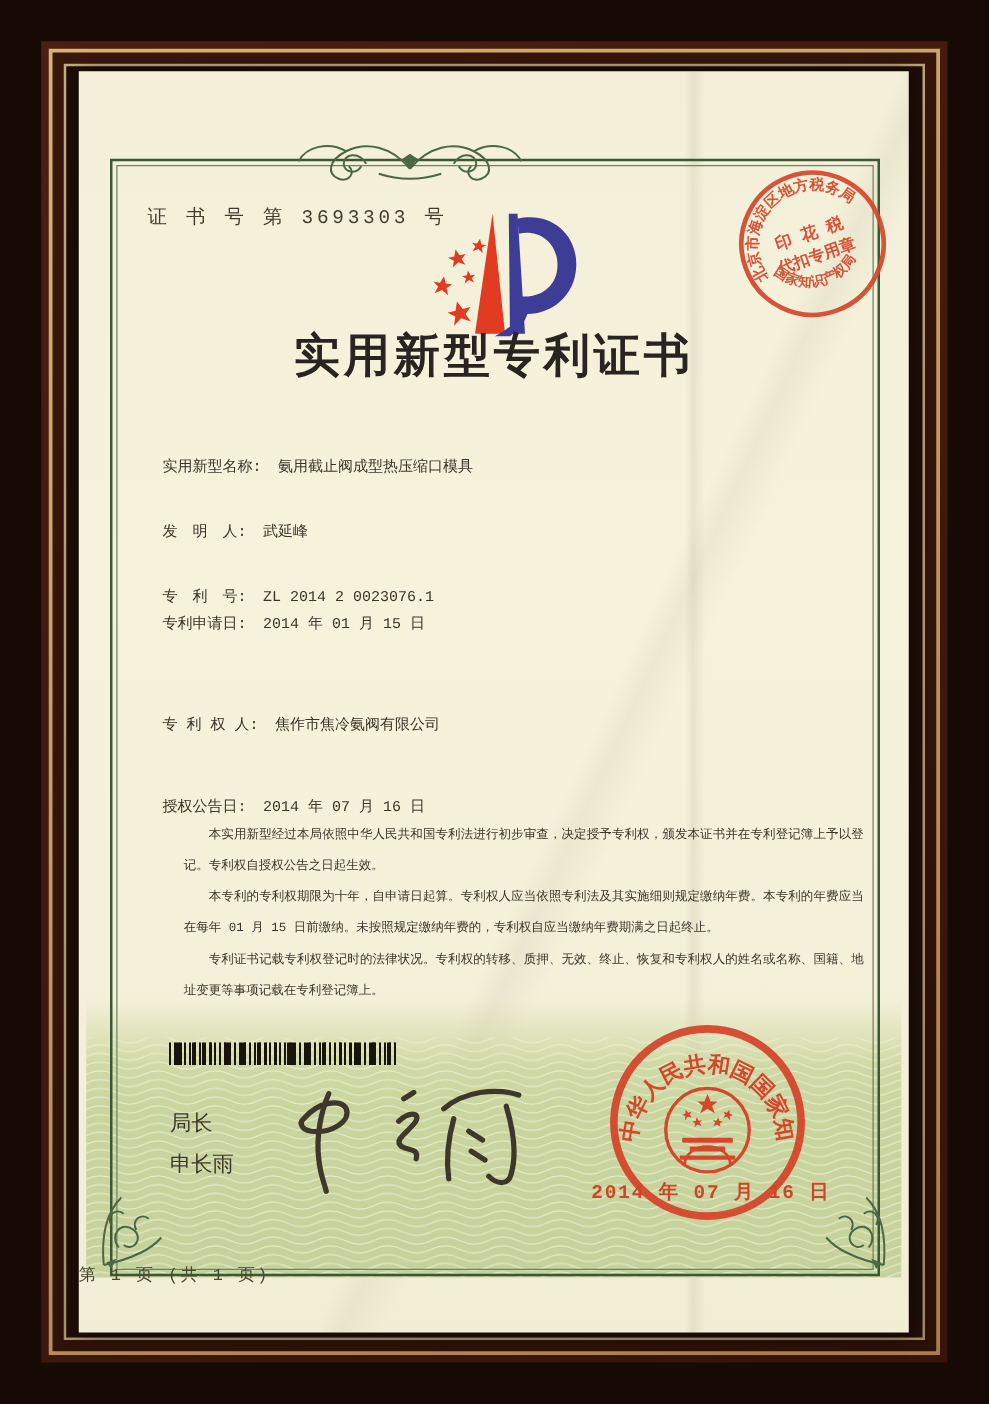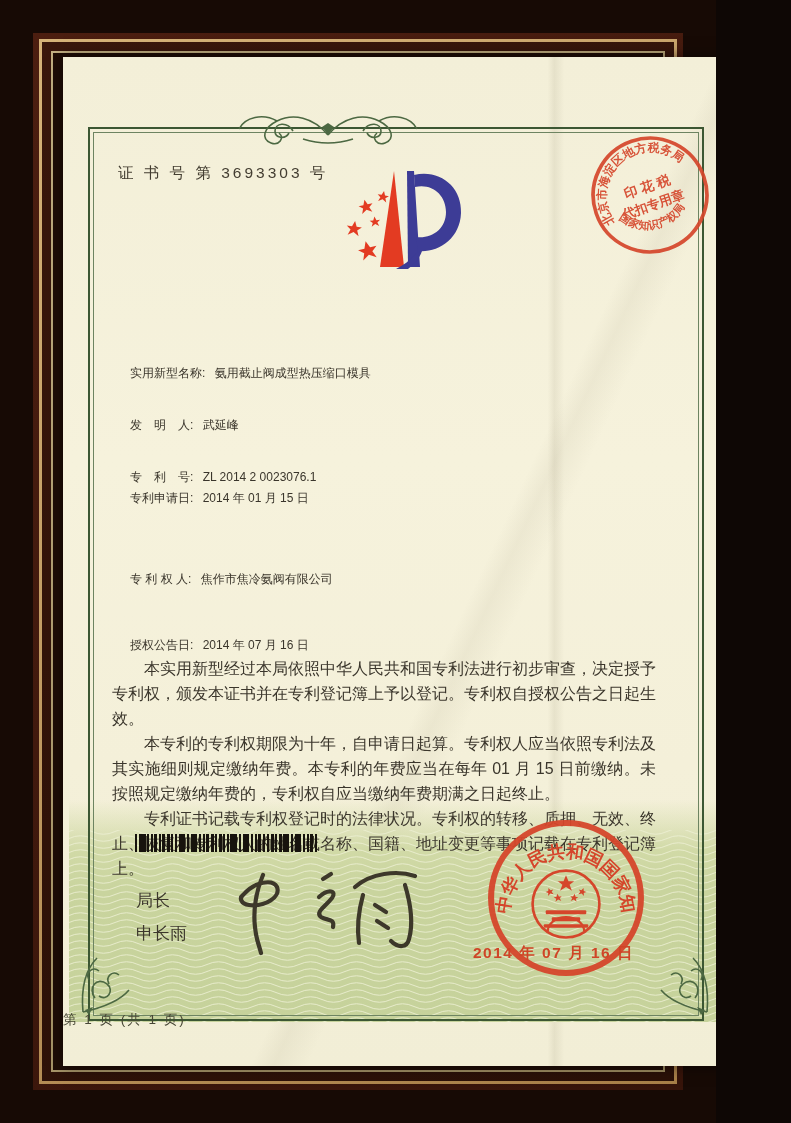--- a/index.html
+++ b/index.html
@@ -1,17 +1,17 @@
 <!DOCTYPE html>
 <html><head>
 <meta charset="utf-8">
 <style>
   html,body{margin:0;padding:0;background:#0e0705;}
-  .scene{position:relative;width:716px;height:1123px;overflow:hidden;
-         font-family:Liberation Sans, sans-serif;}
+  .scene{position:relative;width:791px;height:1123px;overflow:hidden;
+         font-family:Liberation Mono, monospace;}
   .abs{position:absolute;}
 
   
   .f1{inset:0;background:#170a05;}
   .f2{inset:4px;background:
       repeating-linear-gradient(98deg, rgba(255,235,210,.05) 0 3px, rgba(0,0,0,.06) 3px 7px),
       linear-gradient(150deg,#7d3a22 0%,#five 0%,#5c2212 28%,#7a3620 47%,#4e1c0d 72%,#6a2e1a 100%);}
   .f3{inset:33px;background:linear-gradient(150deg,#4c1e10,#36140a);}
   .f4{inset:39px;background:linear-gradient(150deg,#d6b379,#a87f48);}
   .f5{inset:42px;background:linear-gradient(150deg,#3a170c,#2a1007);}
@@ -35,21 +35,21 @@
   
   .certborder{left:25px;top:70px;width:612px;height:890px;border:2.5px solid #3c5733;}
   .certborder .inner{position:absolute;inset:3px;border:1px solid #6d8461;}
 
   
   .certno{left:55px;top:106px;font-size:15.5px;letter-spacing:3px;color:#433d31;}
   .title{left:0;top:203px;width:664px;text-align:center;font-size:37px;font-weight:bold;
          letter-spacing:3px;color:#282420;}
   .frow{left:67px;font-size:12px;color:#3a352b;white-space:nowrap;}
   .frow .lab{margin-right:6px;}
-  .paras{left:49px;top:599px;width:544px;font-size:16px;line-height:25px;color:#3b362c;text-align:justify;}
+  .paras{left:84px;top:599px;width:544px;font-size:10px;line-height:25px;color:#3b362c;text-align:justify;}
   .paras p{margin:0;text-indent:2em;}
   .footer{left:0;top:934px;width:664px;text-align:left;font-size:13.5px;color:#474735;letter-spacing:2px;margin-top:20px;}
 
   
   .barcode{left:72px;top:777px;width:183px;height:18px;background:
      repeating-linear-gradient(90deg,#17130d 0 2px,rgba(0,0,0,0) 2px 4px),
      repeating-linear-gradient(90deg,rgba(0,0,0,0) 0 6px,#17130d 6px 9px,rgba(0,0,0,0) 9px 13px),
      repeating-linear-gradient(90deg,rgba(0,0,0,0) 0 10px,#17130d 10px 11px,rgba(0,0,0,0) 11px 17px);}
 
   .sigblock{left:73px;top:827px;font-size:17px;color:#3c372c;line-height:33px;}
@@ -152,20 +152,21 @@
       <text class="sealtxt" font-size="11.5" fill="#d5462b">
         <textPath href="#taxtop">北京市海淀区地方税务局</textPath>
       </text>
       <text class="sealtxt" font-size="10.5" fill="#d5462b">
         <textPath href="#taxbot">国家知识产权局</textPath>
       </text>
       <text class="sealtxt" x="60" y="56" text-anchor="middle" font-size="13" fill="#d5462b">印 花 税</text>
       <text class="sealtxt" x="60" y="74" text-anchor="middle" font-size="12.5" fill="#d5462b">代扣专用章</text>
     </svg>
 
+    <div class="abs title">实用新型专利证书</div>
 
     <div class="abs frow" style="top:308px;">
       <span class="lab">实用新型名称:</span>
       <span>氨用截止阀成型热压缩口模具</span>
     </div>
     <div class="abs frow" style="top:360px;">
       <span class="lab">发　明　人:</span>
       <span>武延峰</span>
     </div>
     <div class="abs frow" style="top:412px;">

